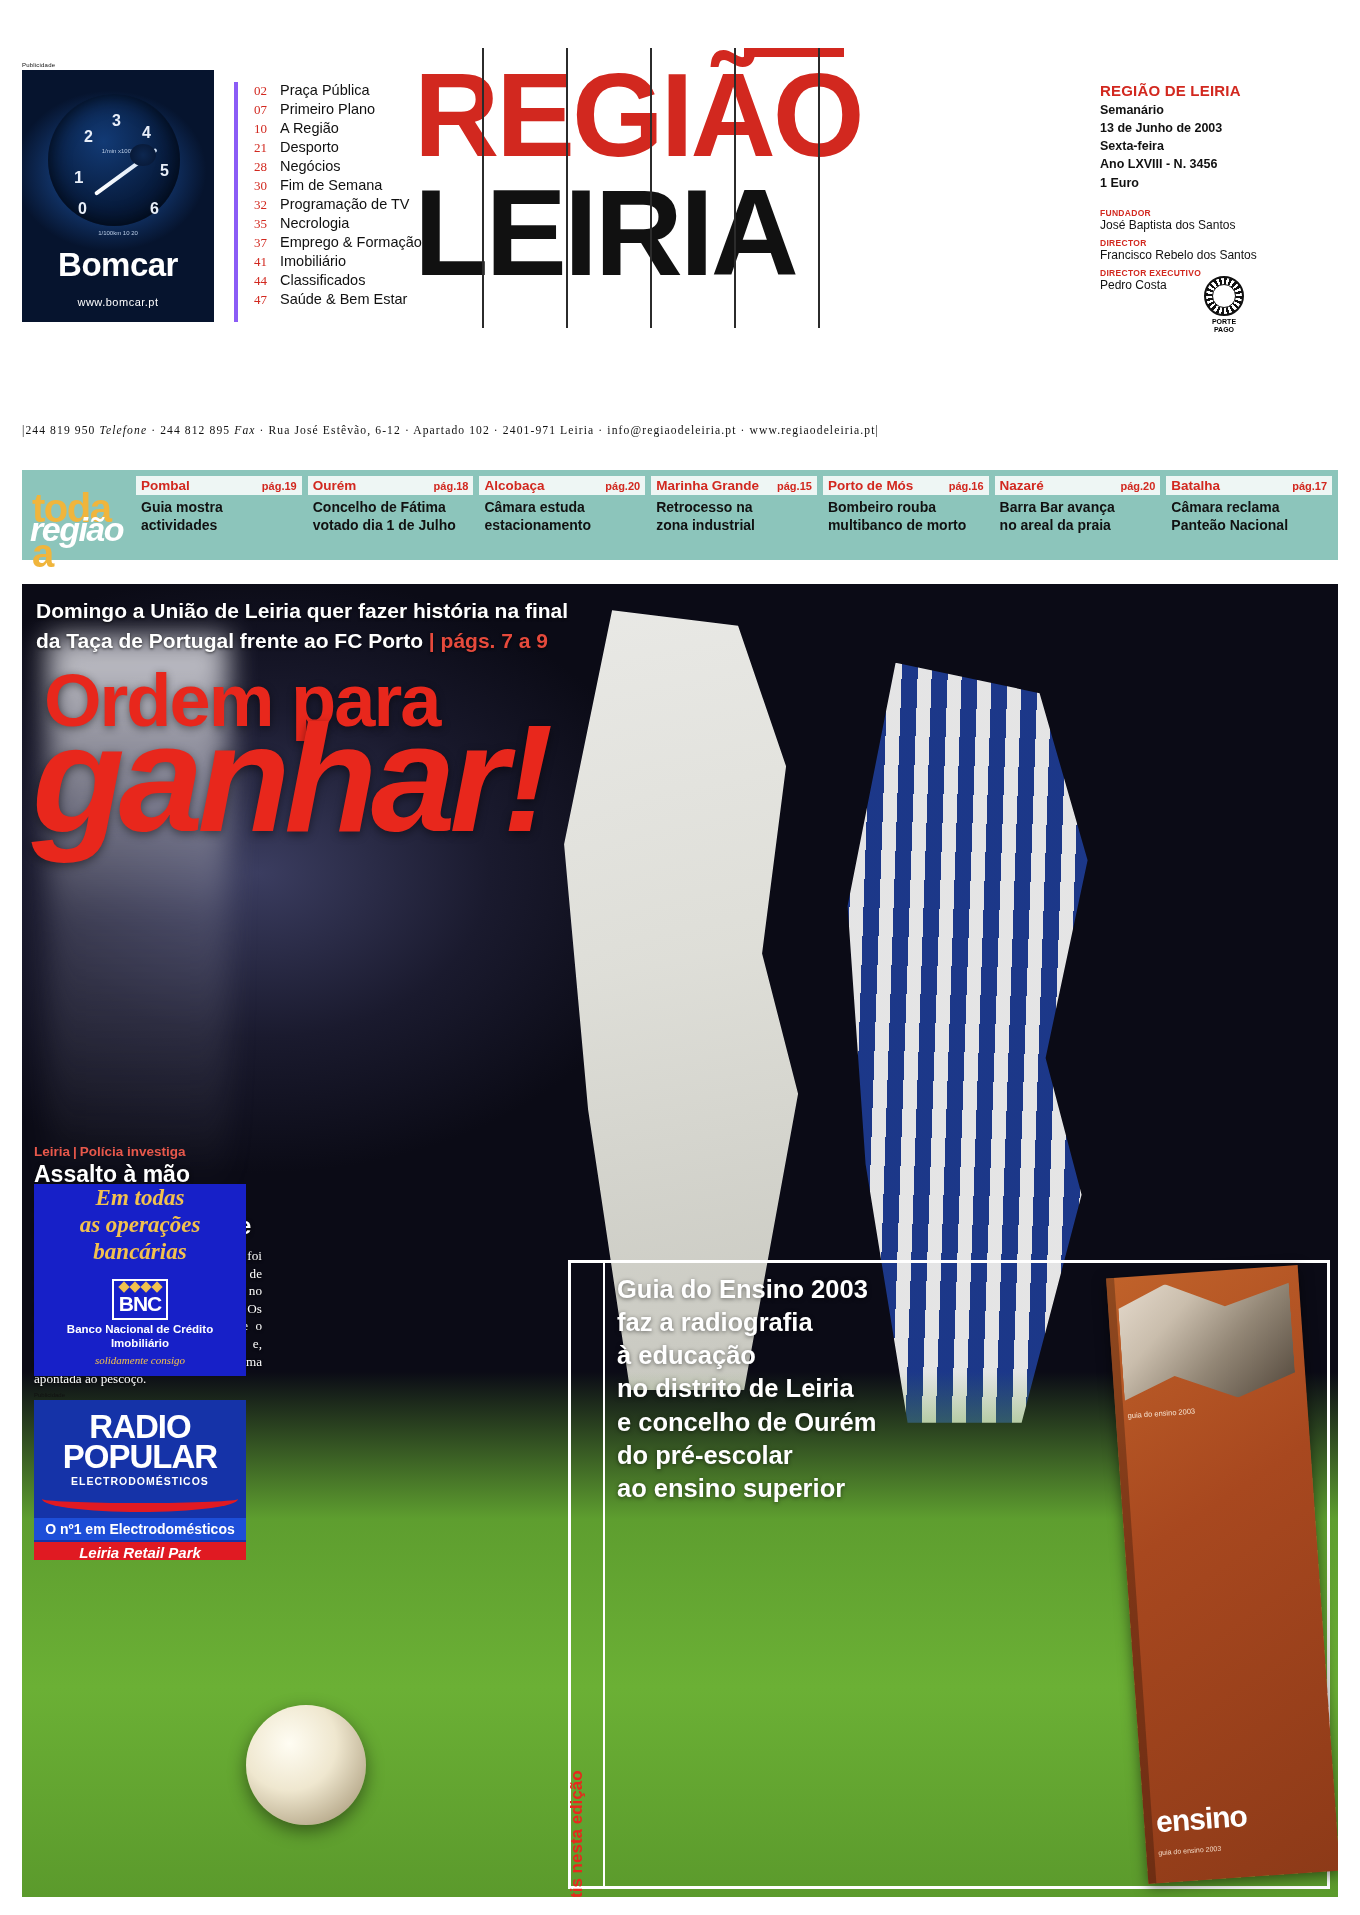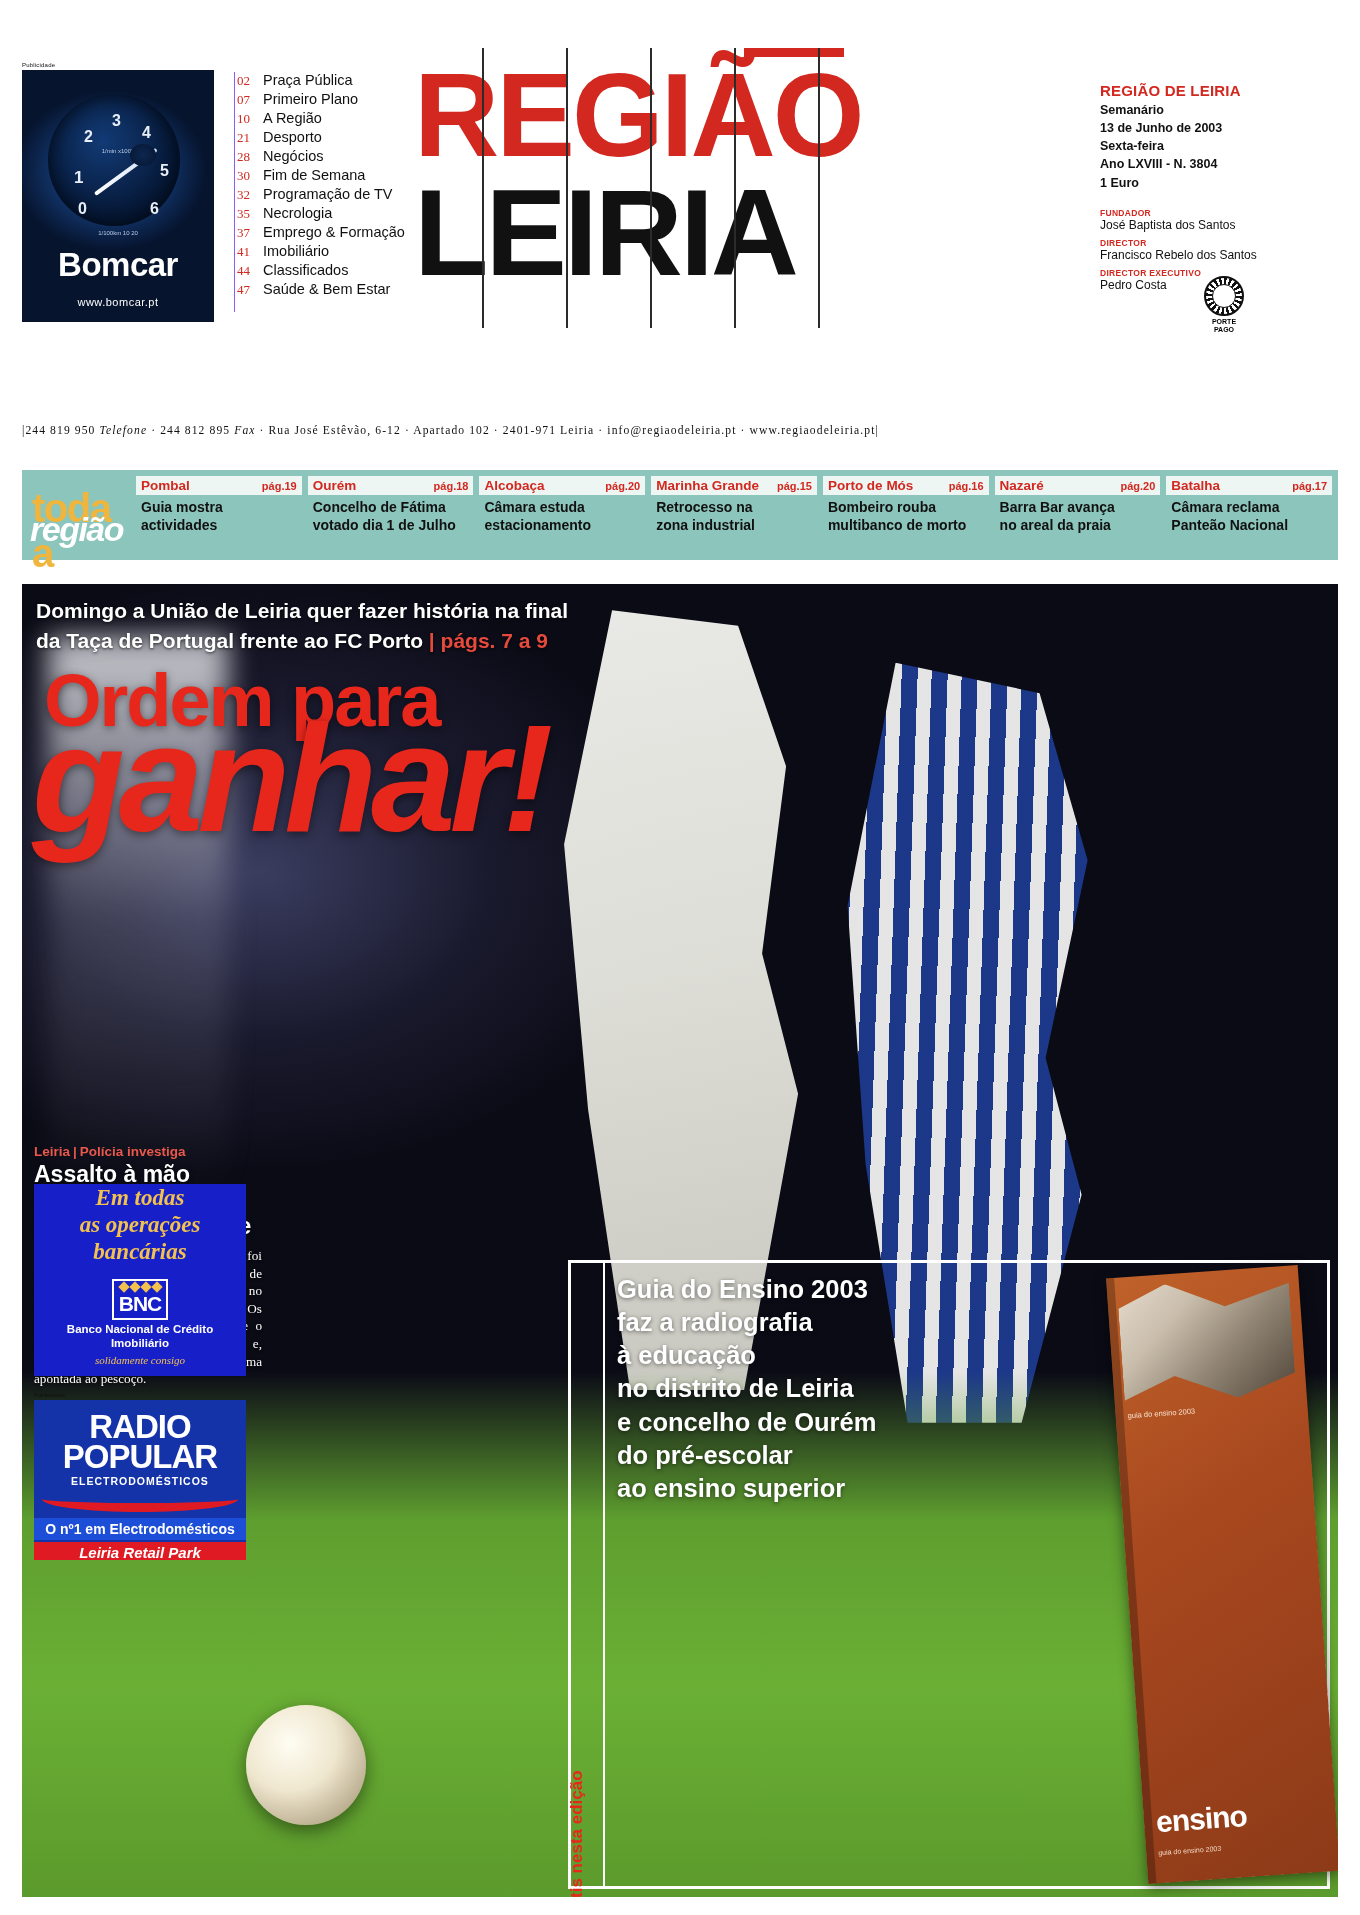--- a/index.html
+++ b/index.html
@@ -56,22 +56,22 @@
     text-align: center; color: #fff; font-size: 33px; font-weight: bold;
     letter-spacing: -.5px;
   }
   .bomcar-url {
     position: absolute; left: 0; right: 0; bottom: 14px;
     text-align: center; color: #fff; font-size: 11px; letter-spacing: .5px; margin-top: 36px;
   }
 
   
   .index-list {
-    position: absolute; left: 234px; top: 72px;
-    border-left: 1px solid #8b5cf6; padding-left: 2px;
+    position: absolute; left: 234px; top: 82px;
+    border-left: 4px solid #8b5cf6; padding-left: 16px;
     height: 240px;
   }
   .index-row { display: flex; align-items: baseline; margin-bottom: 2px; }
   .index-num {
     color: #d2281f; font-size: 13px; width: 26px; font-weight: 500;
     font-family: "Liberation Serif", serif;
   }
   .index-label { font-size: 14.5px; color: #111; }
 
   
@@ -426,21 +426,21 @@
     <div class="mh-vline" style="left:320px"></div>
     <div class="mh-vline" style="left:404px"></div>
   </div>
 
   <div class="mh-info">
     <div class="mh-title">REGIÃO DE LEIRIA</div>
     <div class="mh-meta">
       <div>Semanário</div>
       <div>13 de Junho de 2003</div>
       <div>Sexta-feira</div>
-      <div>Ano LXVIII - N. 3804</div>
+      <div>Ano LXVIII - N. 3456</div>
       <div>1 Euro</div>
     </div>
     <div class="mh-credits">
       <div class="mh-credit-label">FUNDADOR</div>
       <div class="mh-credit-name">José Baptista dos Santos</div>
       <div class="mh-credit-label">DIRECTOR</div>
       <div class="mh-credit-name">Francisco Rebelo dos Santos</div>
       <div class="mh-credit-label">DIRECTOR EXECUTIVO</div>
       <div class="mh-credit-name">Pedro Costa</div>
     </div>

